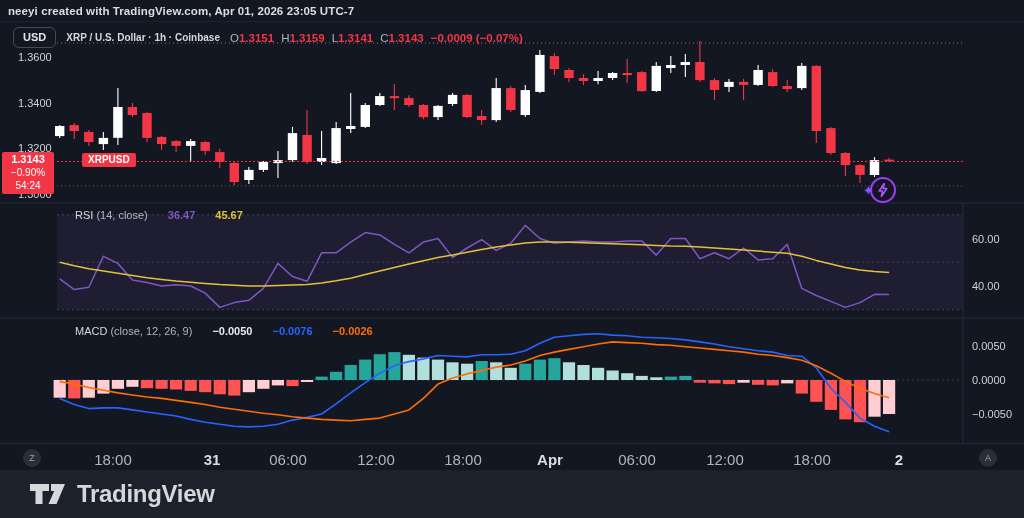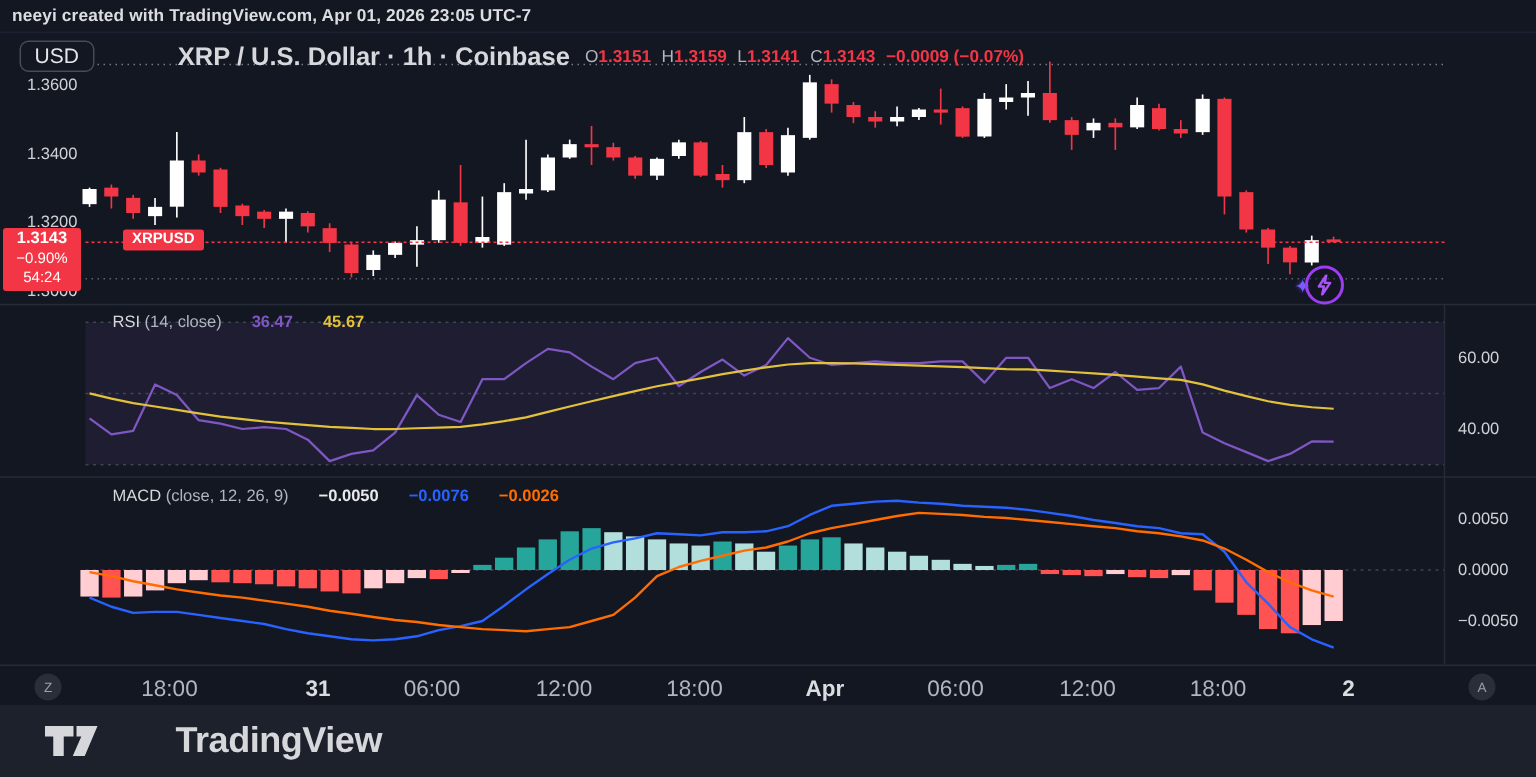--- a/index.html
+++ b/index.html
@@ -4,23 +4,23 @@
 <style>
   html,body{margin:0;padding:0;background:#131722;}
   .stage{position:relative;width:1024px;height:518px;background:#131722;overflow:hidden;
          font-family:"Liberation Sans",sans-serif;-webkit-font-smoothing:antialiased;}
   .top-bar{position:absolute;left:0;top:0;width:1024px;height:22px;background:#131722;
            border-bottom:1px solid #1c2030;display:flex;align-items:center;padding-left:8px;box-sizing:border-box;}
   .top-bar span{color:#dcdde0;font-size:11.5px;font-weight:bold;letter-spacing:.1px;}
   #chart-svg{position:absolute;left:0;top:0;}
   .overlay{position:absolute;z-index:5;}
   .sym-legend{left:13px;top:27px;display:flex;align-items:center;gap:10px;}
-  .usd-btn{border:1px solid #464b57;border-radius:6px;color:#e4e5e8;font-size:14px;font-weight:normal;
+  .usd-btn{border:1px solid #464b57;border-radius:6px;color:#e4e5e8;font-size:11px;font-weight:bold;
            padding:3px 9px;background:#131722;line-height:13px;}
-  .sym-title{color:#d6d8dc;font-size:17px;font-weight:bold;margin-left:46px;}
+  .sym-title{color:#d6d8dc;font-size:10px;font-weight:bold;}
   .ohlc{display:flex;gap:7px;font-size:11.5px;font-weight:bold;}
   .ohlc .lbl{color:#b2b5be;font-weight:normal;}
   .ohlc .val,.ohlc .chg{color:#f23645;}
   .axis-lab{position:absolute;color:#cfd1d6;font-size:11px;z-index:4;}
   .scale-lab{position:absolute;color:#cfd1d6;font-size:11px;z-index:4;}
   .price-tag{position:absolute;left:2px;top:152px;width:52px;background:#f23645;border-radius:2px;
              color:#fff;text-align:center;z-index:6;padding:1px 0 2px;}
   .price-tag .p{font-size:11px;font-weight:bold;line-height:13px;}
   .price-tag .c,.price-tag .t{font-size:10px;line-height:13px;}
   .sym-tag{position:absolute;left:57px;top:153px;background:#f23645;border-radius:2px;color:#fff;
@@ -33,21 +33,21 @@
   .time-lab{position:absolute;top:7px;transform:translateX(-50%);color:#b2b5be;font-size:15px;text-align:center;}
   .time-lab.strong{color:#dadce0;font-weight:bold;}
   .round-btn{position:absolute;top:5px;width:18px;height:18px;border-radius:50%;background:#2a2e39;
              color:#9aa0ab;font-size:9px;display:flex;align-items:center;justify-content:center;}
   .boost{position:absolute;left:863px;top:177px;z-index:6;display:flex;align-items:center;}
   .boost .spark{color:#7c5cff;font-size:13px;margin-right:-4px;text-shadow:0 0 3px #4c3cd0;}
   .boost .ring{width:22px;height:22px;border-radius:50%;border:2.5px solid #9b3df0;
                display:flex;align-items:center;justify-content:center;background:rgba(19,23,34,.4);}
   .footer{position:absolute;left:0;top:470px;width:1024px;height:48px;background:#1d212c;
           display:flex;align-items:center;padding-left:30px;box-sizing:border-box;gap:11px;z-index:7;}
-  .footer .brand{color:#d5d7db;font-size:24px;font-weight:bold;letter-spacing:-0.3px;margin-left:40px;}
+  .footer .brand{color:#d5d7db;font-size:24px;font-weight:bold;letter-spacing:-0.3px;}
 </style>
 </head>
 <body>
 
 <div class="stage">
 
   <div class="top-bar">
     <span>neeyi created with TradingView.com, Apr 01, 2026 23:05 UTC-7</span>
   </div>
 

